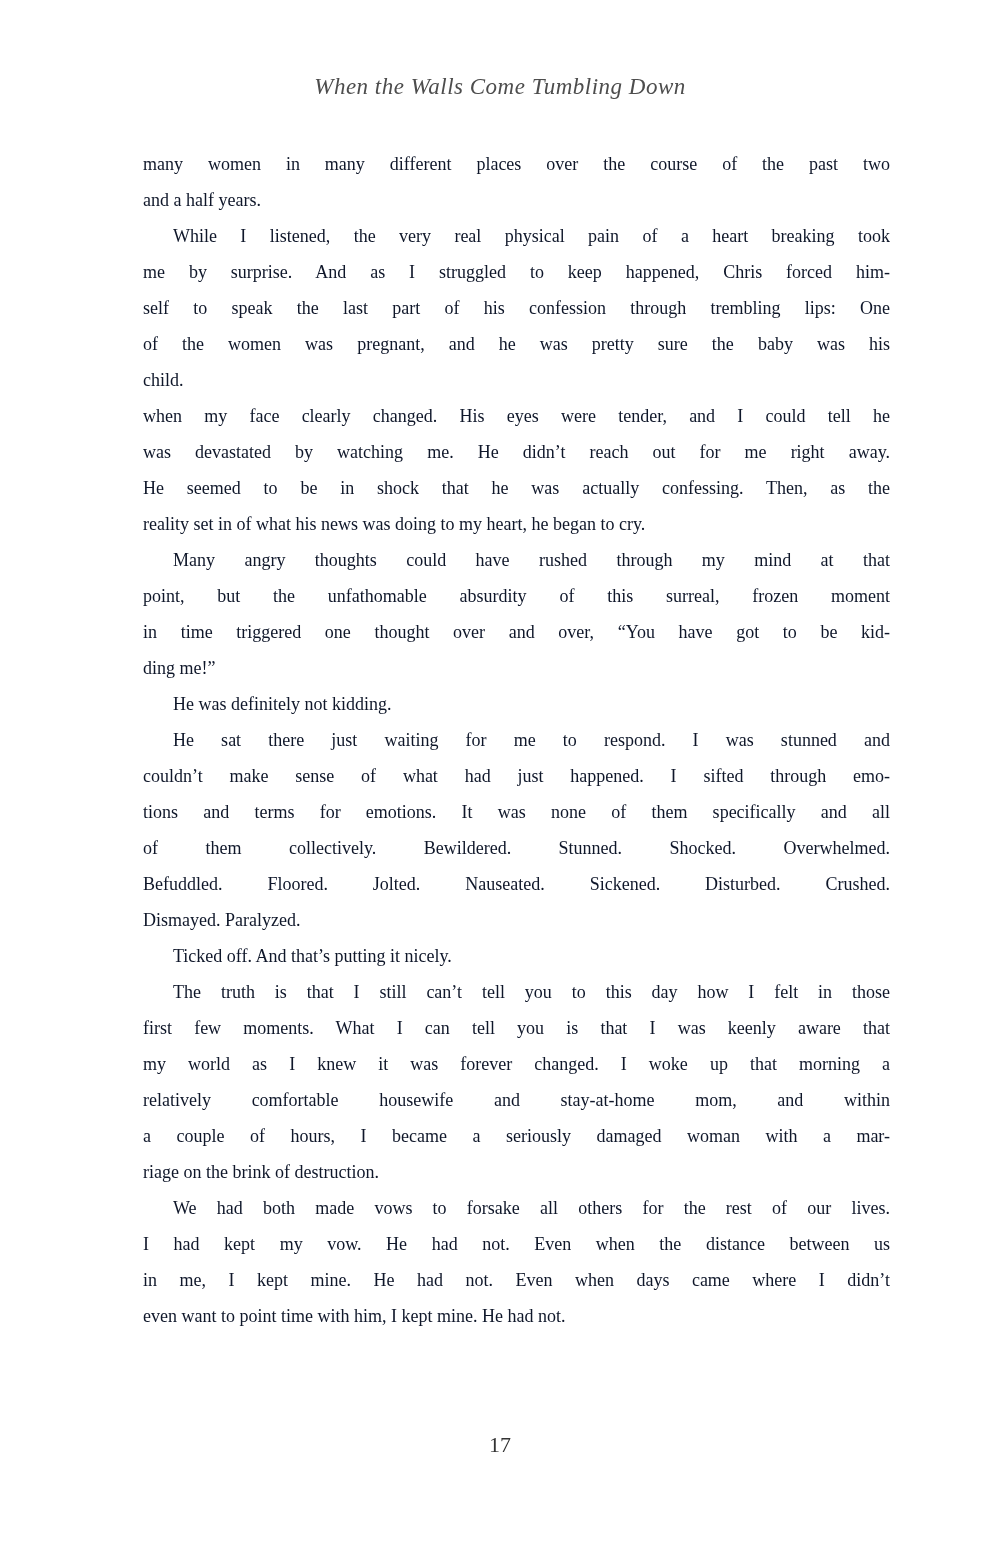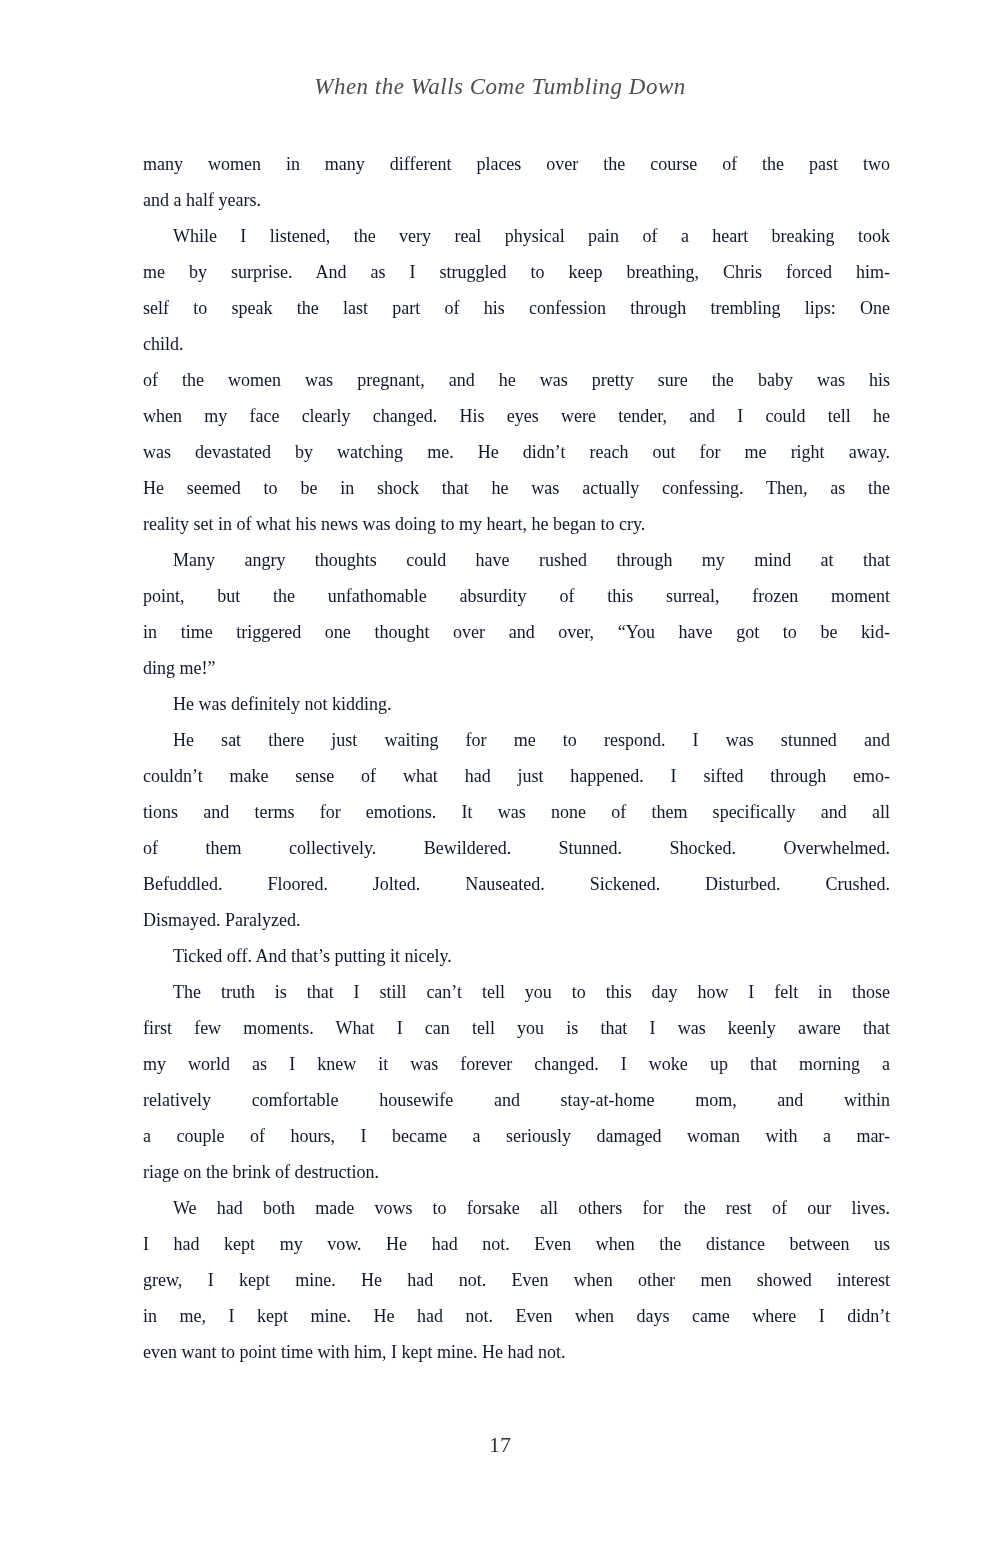--- a/index.html
+++ b/index.html
@@ -75,24 +75,24 @@
 
   <div class="running-head">When the Walls Come Tumbling Down</div>
 
   <div class="page-body">
       <p>
         <span class="line just">many women in many different places over the course of the past two</span>
         <span class="line last">and a half years.</span>
       </p>
       <p>
         <span class="line just firstindent">While I listened, the very real physical pain of a heart breaking took</span>
-        <span class="line just">me by surprise. And as I struggled to keep breathing, Chris forced him-</span>
+        <span class="line just">me by surprise. And as I struggled to keep happened, Chris forced him-</span>
         <span class="line just">self to speak the last part of his confession through trembling lips: One</span>
+        <span class="line just">of the women was pregnant, and he was pretty sure the baby was his</span>
         <span class="line last">child.</span>
-        <span class="line just">of the women was pregnant, and he was pretty sure the baby was his</span>
       </p>
       <p>
         <span class="line just">when my face clearly changed. His eyes were tender, and I could tell he</span>
         <span class="line just">was devastated by watching me. He didn’t reach out for me right away.</span>
         <span class="line just">He seemed to be in shock that he was actually confessing. Then, as the</span>
         <span class="line last">reality set in of what his news was doing to my heart, he began to cry.</span>
       </p>
       <p>
         <span class="line just firstindent">Many angry thoughts could have rushed through my mind at that</span>
         <span class="line just">point, but the unfathomable absurdity of this surreal, frozen moment</span>
@@ -117,21 +117,20 @@
         <span class="line just firstindent">The truth is that I still can’t tell you to this day how I felt in those</span>
         <span class="line just">first few moments. What I can tell you is that I was keenly aware that</span>
         <span class="line just">my world as I knew it was forever changed. I woke up that morning a</span>
         <span class="line just">relatively comfortable housewife and stay-at-home mom, and within</span>
         <span class="line just">a couple of hours, I became a seriously damaged woman with a mar-</span>
         <span class="line last">riage on the brink of destruction.</span>
       </p>
       <p>
         <span class="line just firstindent">We had both made vows to forsake all others for the rest of our lives.</span>
         <span class="line just">I had kept my vow. He had not. Even when the distance between us</span>
-        <span class="line just">grew, I kept mine. He had not. Even when other men showed interest</span>
         <span class="line just">in me, I kept mine. He had not. Even when days came where I didn’t</span>
         <span class="line last">even want to point time with him, I kept mine. He had not.</span>
       </p>
     </div>
 
   <div class="folio">17</div>
 
 </div>
 
 </body></html>

